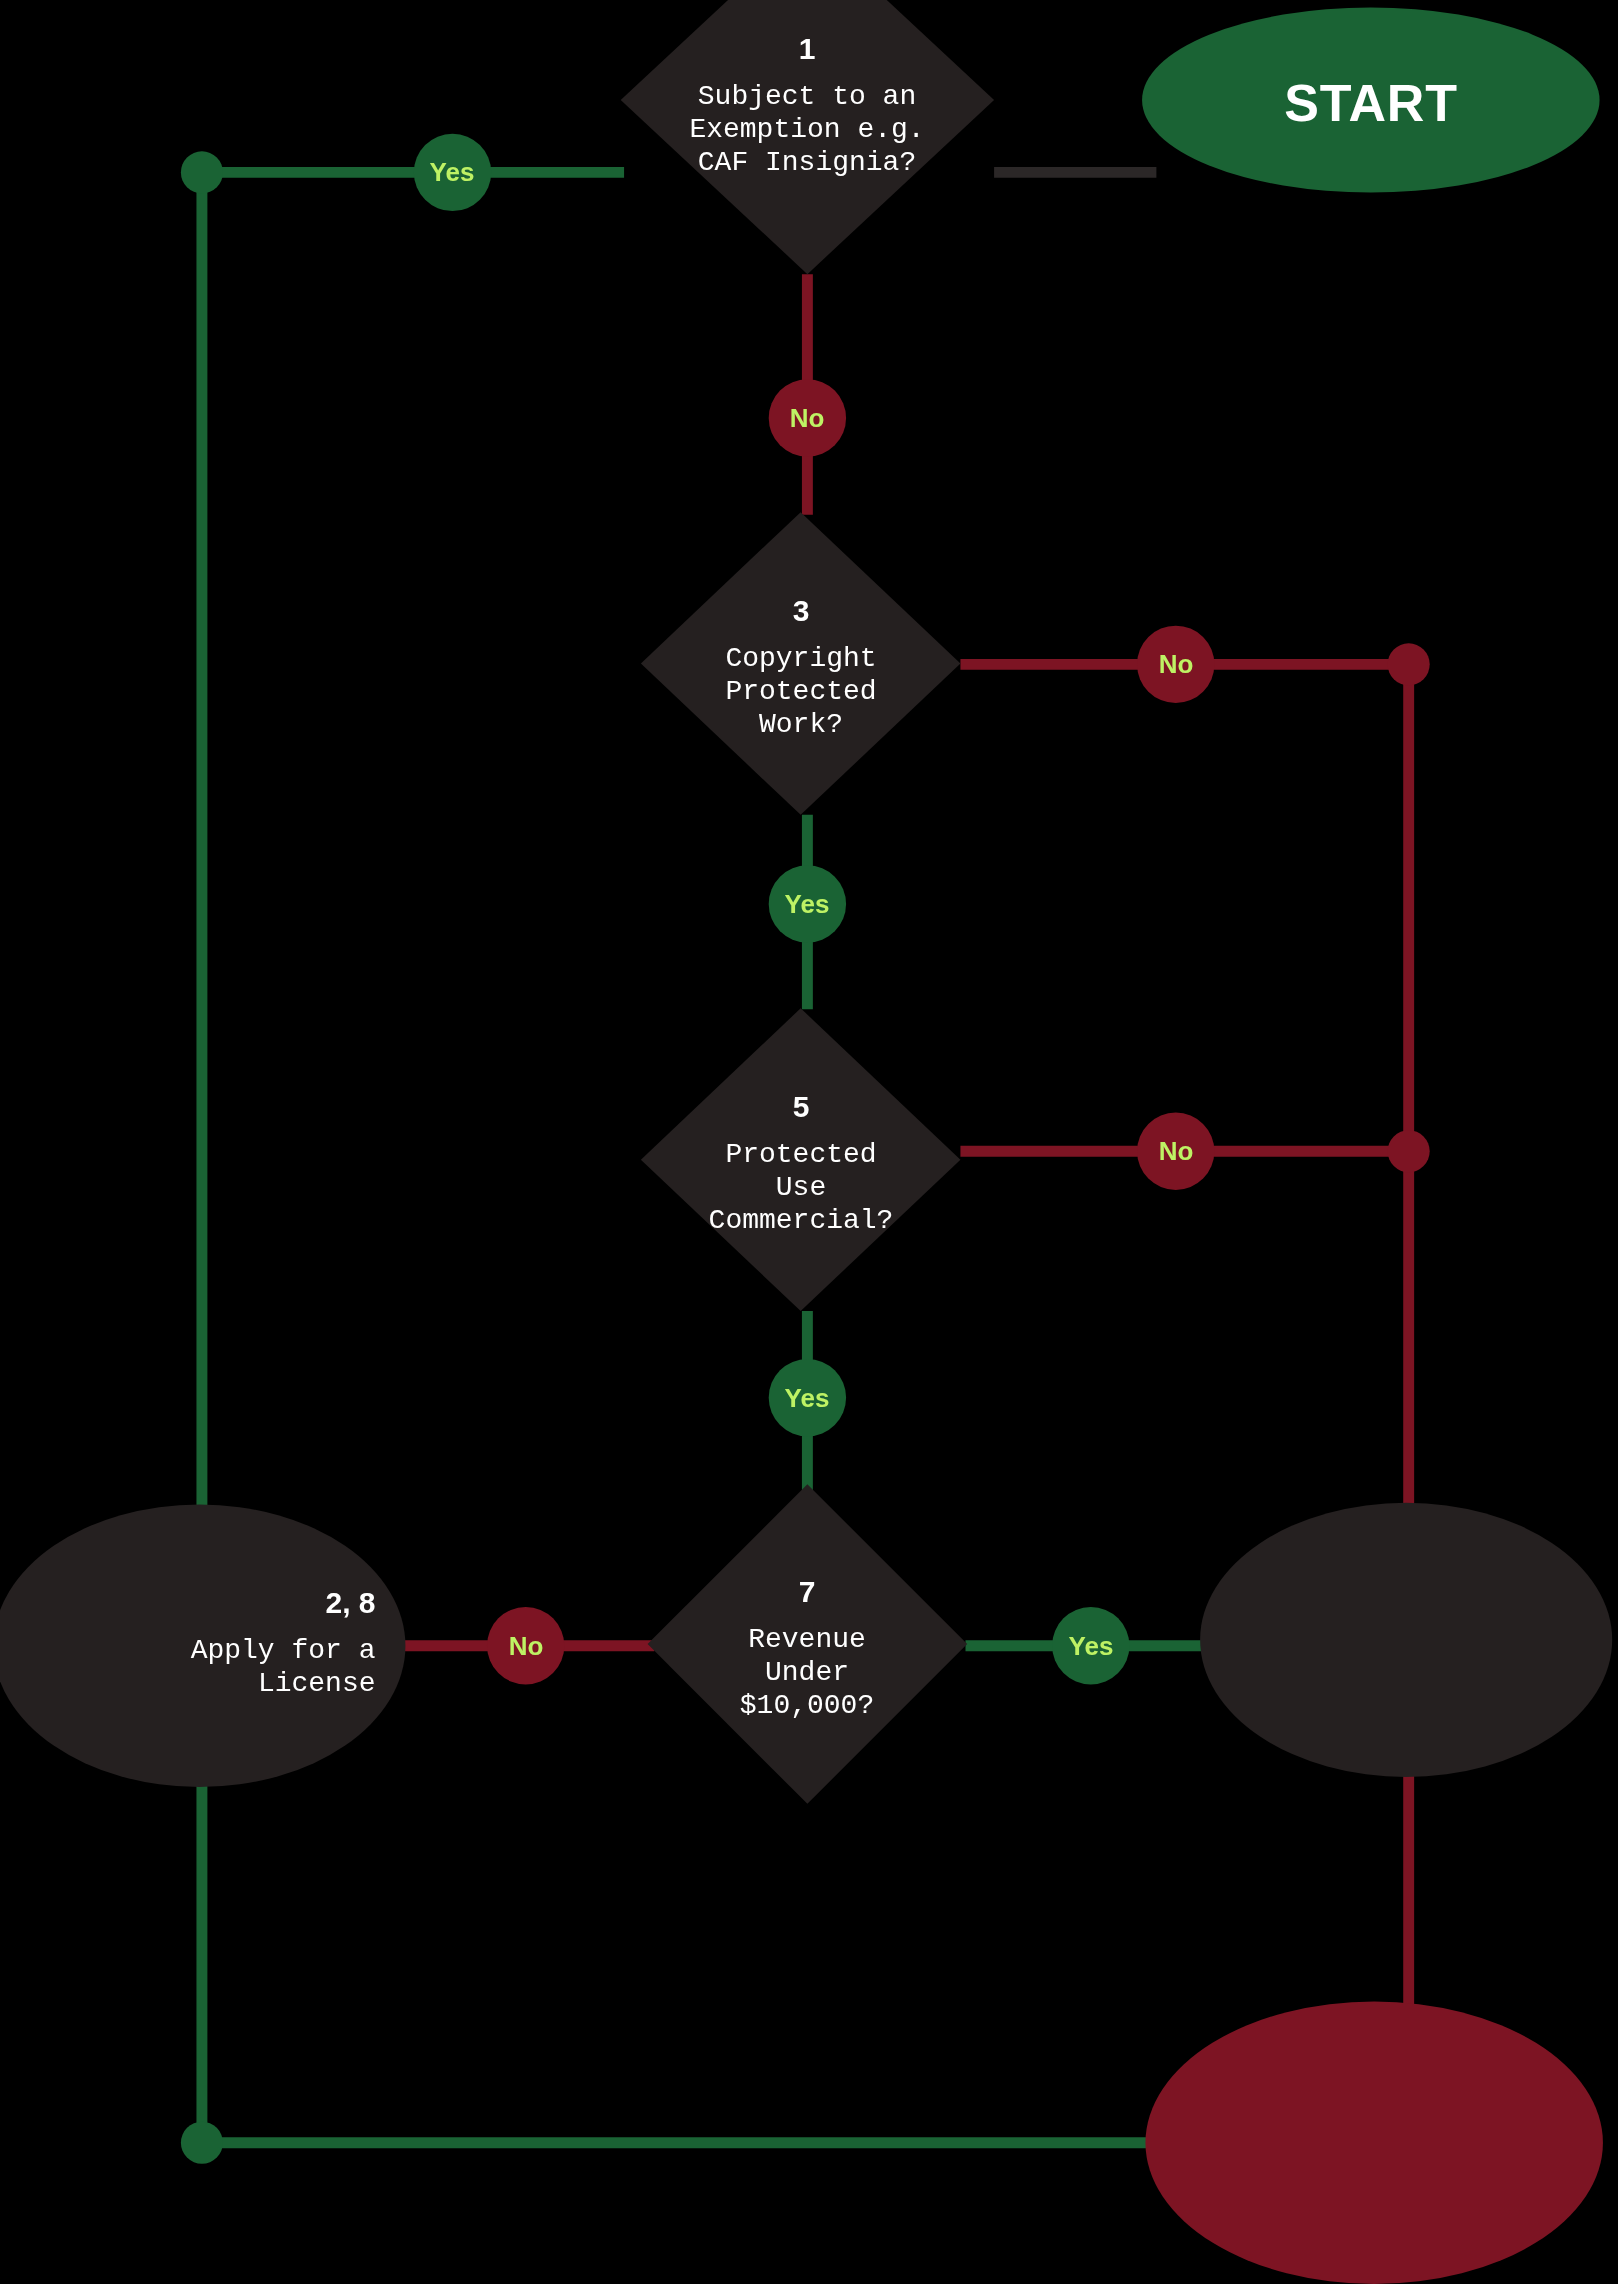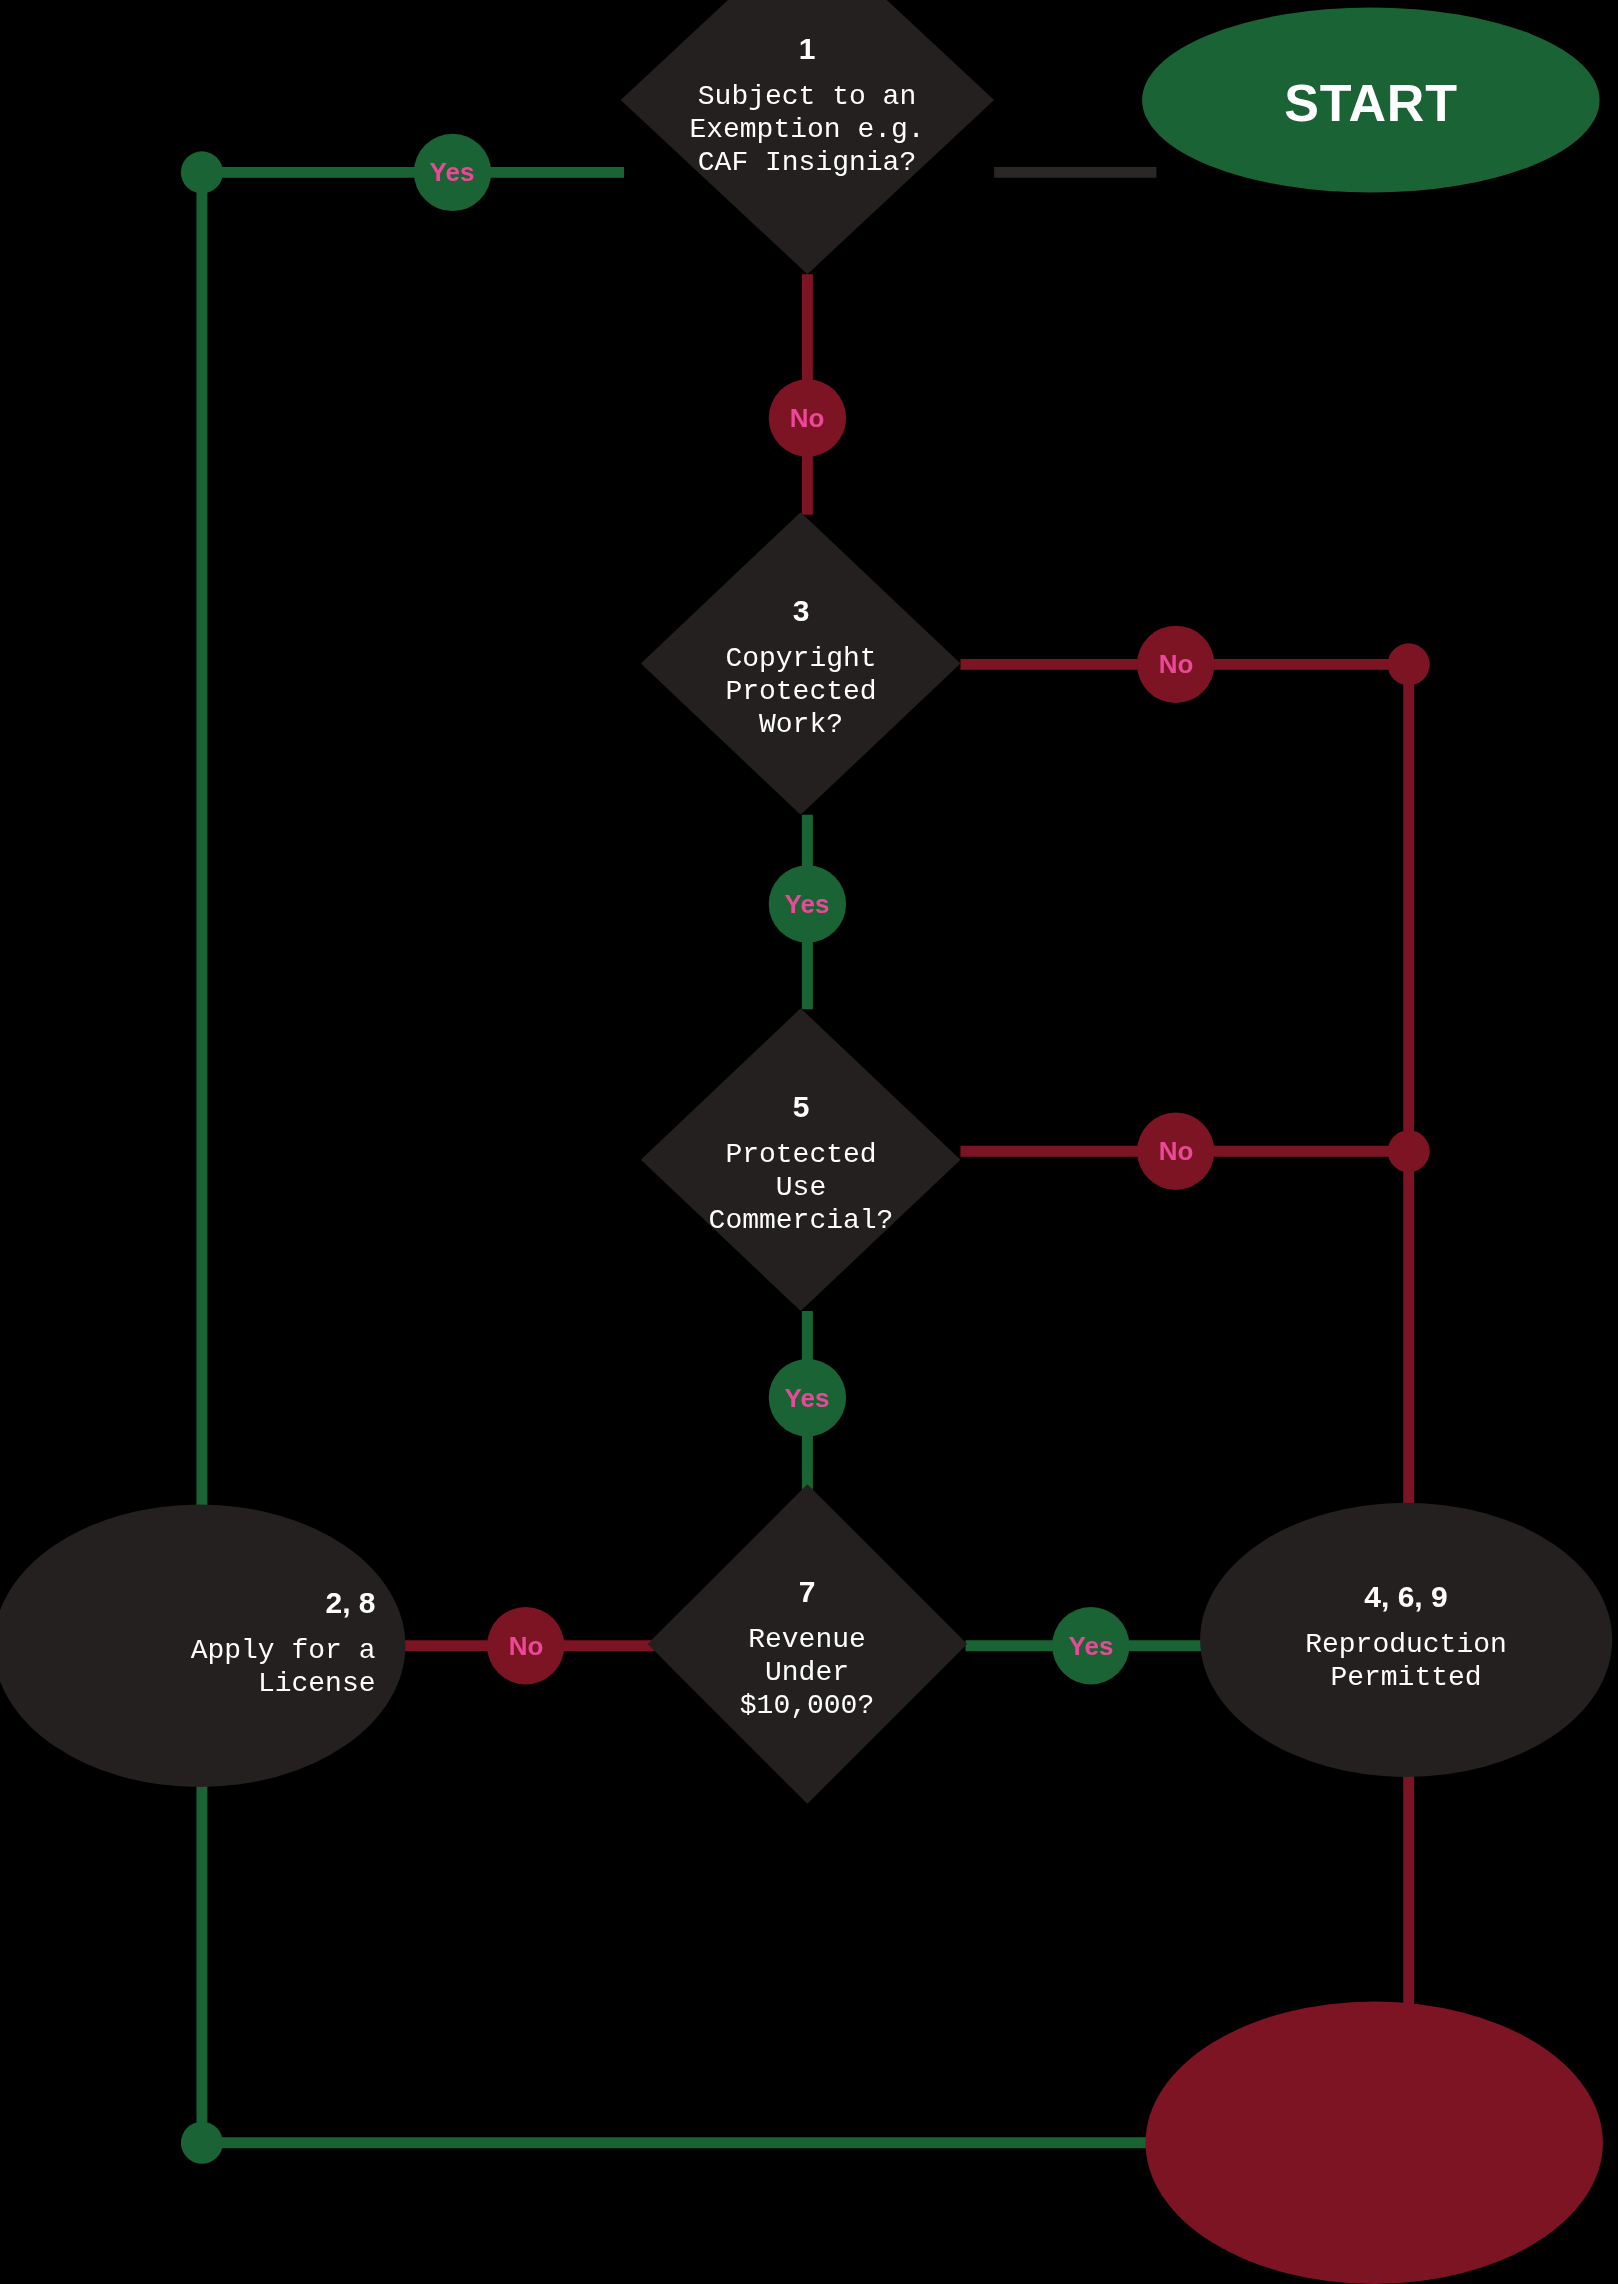--- a/index.html
+++ b/index.html
@@ -46,21 +46,21 @@
     margin-bottom: 13.5px;
   }
   .node-body {
     font-size: 28px;
     font-weight: normal;
     display: block;
     font-family: Liberation Mono, monospace;
   }
   .edge-label {
     position: absolute;
-    color: #ec4899;
+    color: #bef264;
     font-size: 26px;
     font-weight: bold;
     text-align: center;
     pointer-events: none;
   }
   .centered {
     transform: translate(-50%, -50%);
   }
 </style>
 </head>
@@ -163,25 +163,20 @@
     <span class="node-body">Under</span>
     <span class="node-body">$10,000?</span>
   </div>
 
   <div class="node-text centered" style="left:199px; top:1642px; width:353px;text-align:right;">
     <span class="node-num">2, 8</span>
     <span class="node-body">Apply for a</span>
     <span class="node-body">License</span>
   </div>
 
-  <div class="node-text centered" style="left:1406px; top:1636px; width:362px;">
-    <span class="node-num">4, 6, 9</span>
-    <span class="node-body">Reproduction</span>
-    <span class="node-body">Permitted</span>
-  </div>
 
 
   <div class="edge-label centered" style="left:452px; top:172px; width:101px;">Yes</div>
   <div class="edge-label centered" style="left:807px; top:418px; width:101px;">No</div>
   <div class="edge-label centered" style="left:1176px; top:664px; width:101px;">No</div>
   <div class="edge-label centered" style="left:807px; top:904px; width:101px;">Yes</div>
   <div class="edge-label centered" style="left:1176px; top:1151px; width:101px;">No</div>
   <div class="edge-label centered" style="left:807px; top:1398px; width:101px;">Yes</div>
   <div class="edge-label centered" style="left:526px; top:1646px; width:101px;">No</div>
   <div class="edge-label centered" style="left:1091px; top:1646px; width:101px;">Yes</div>

